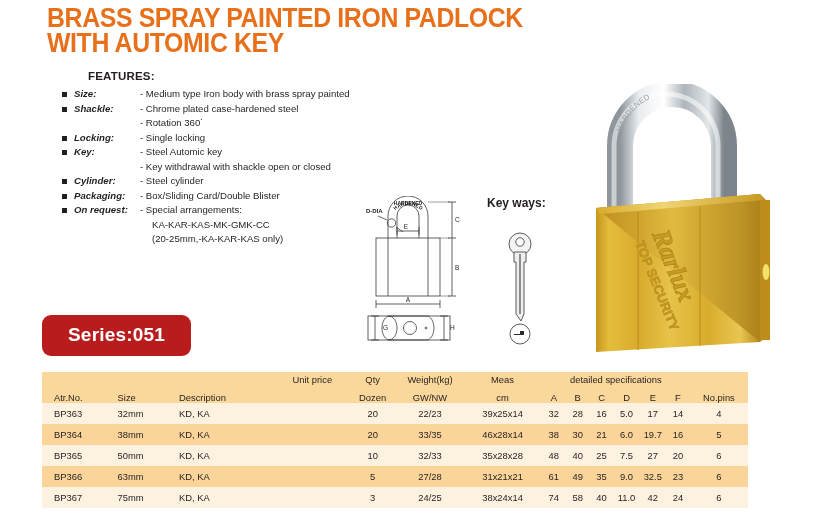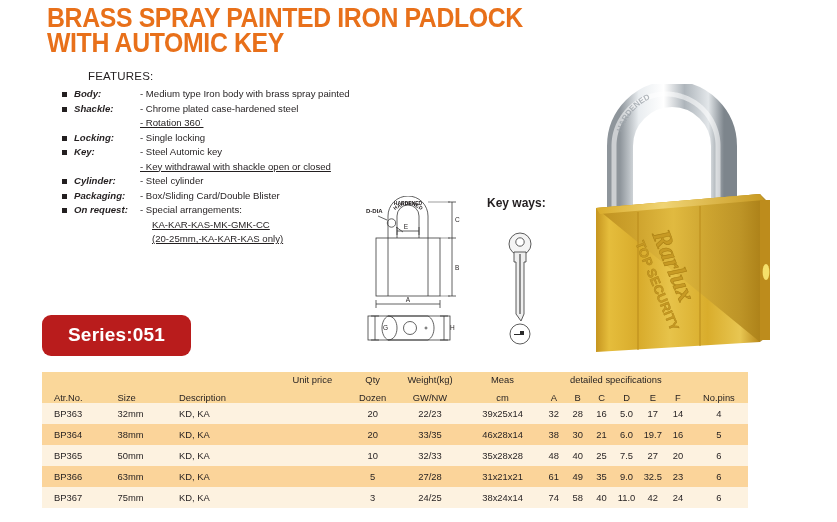--- a/index.html
+++ b/index.html
@@ -15,34 +15,34 @@
     position:absolute;left:47px;top:6px;width:560px;
     color:#e8701a;font-weight:bold;font-size:27px;line-height:25px;
     font-family:"Liberation Sans Narrow","Liberation Sans",sans-serif;
     letter-spacing:-0.4px;transform:scaleX(0.92);transform-origin:left top;
   }
   .title div{white-space:nowrap;}
 
   
   .features{position:absolute;left:62px;top:70px;width:300px;}
   .features h2{
-    margin:0 0 6px 0;font-size:11.5px;font-weight:normal;letter-spacing:0.2px;
+    margin:0 0 6px 0;font-size:11.5px;font-weight:bold;letter-spacing:0.2px;
     color:#231f20;
     padding-left:26px;
   }
   .feat-row{display:flex;align-items:flex-start;margin-bottom:2.5px;min-height:12px;}
   .bullet{
     width:5px;height:5px;background:#231f20;margin-top:4px;margin-right:7px;flex:0 0 5px;
   }
   .feat-label{
     width:66px;flex:0 0 66px;font-size:9.6px;font-style:italic;font-weight:bold;
     line-height:12px;
   }
   .feat-val{font-size:9.6px;line-height:12px;white-space:nowrap;}
-  .feat-sub{margin-left:78px;font-size:9.6px;line-height:12px;margin-bottom:2.5px;text-decoration:underline;}
+  .feat-sub{margin-left:78px;font-size:9.6px;line-height:12px;margin-bottom:2.5px;}
   .feat-sub.ind{margin-left:90px;}
 
   
   .drawing{position:absolute;left:366px;top:196px;width:130px;height:148px;}
   .keyways{position:absolute;left:487px;top:196px;width:90px;height:150px;}
   .keyways-title{font-size:12px;font-weight:bold;color:#231f20;}
 
   
   .photo{position:absolute;left:592px;top:84px;width:224px;height:282px;}
 
@@ -85,21 +85,21 @@
   <div class="title">
     <div>BRASS SPRAY PAINTED IRON PADLOCK</div>
     <div>WITH AUTOMIC KEY</div>
   </div>
 
   <div class="features">
     <h2>FEATURES:</h2>
 
     <div class="feat-row">
       <span class="bullet"></span>
-      <span class="feat-label">Body:</span>
+      <span class="feat-label">Size:</span>
       <span class="feat-val">- Medium type Iron body with brass spray painted</span>
     </div>
 
     <div class="feat-row">
       <span class="bullet"></span>
       <span class="feat-label">Shackle:</span>
       <span class="feat-val">- Chrome plated case-hardened steel</span>
     </div>
     <div class="feat-sub">- Rotation 360˙</div>
 

